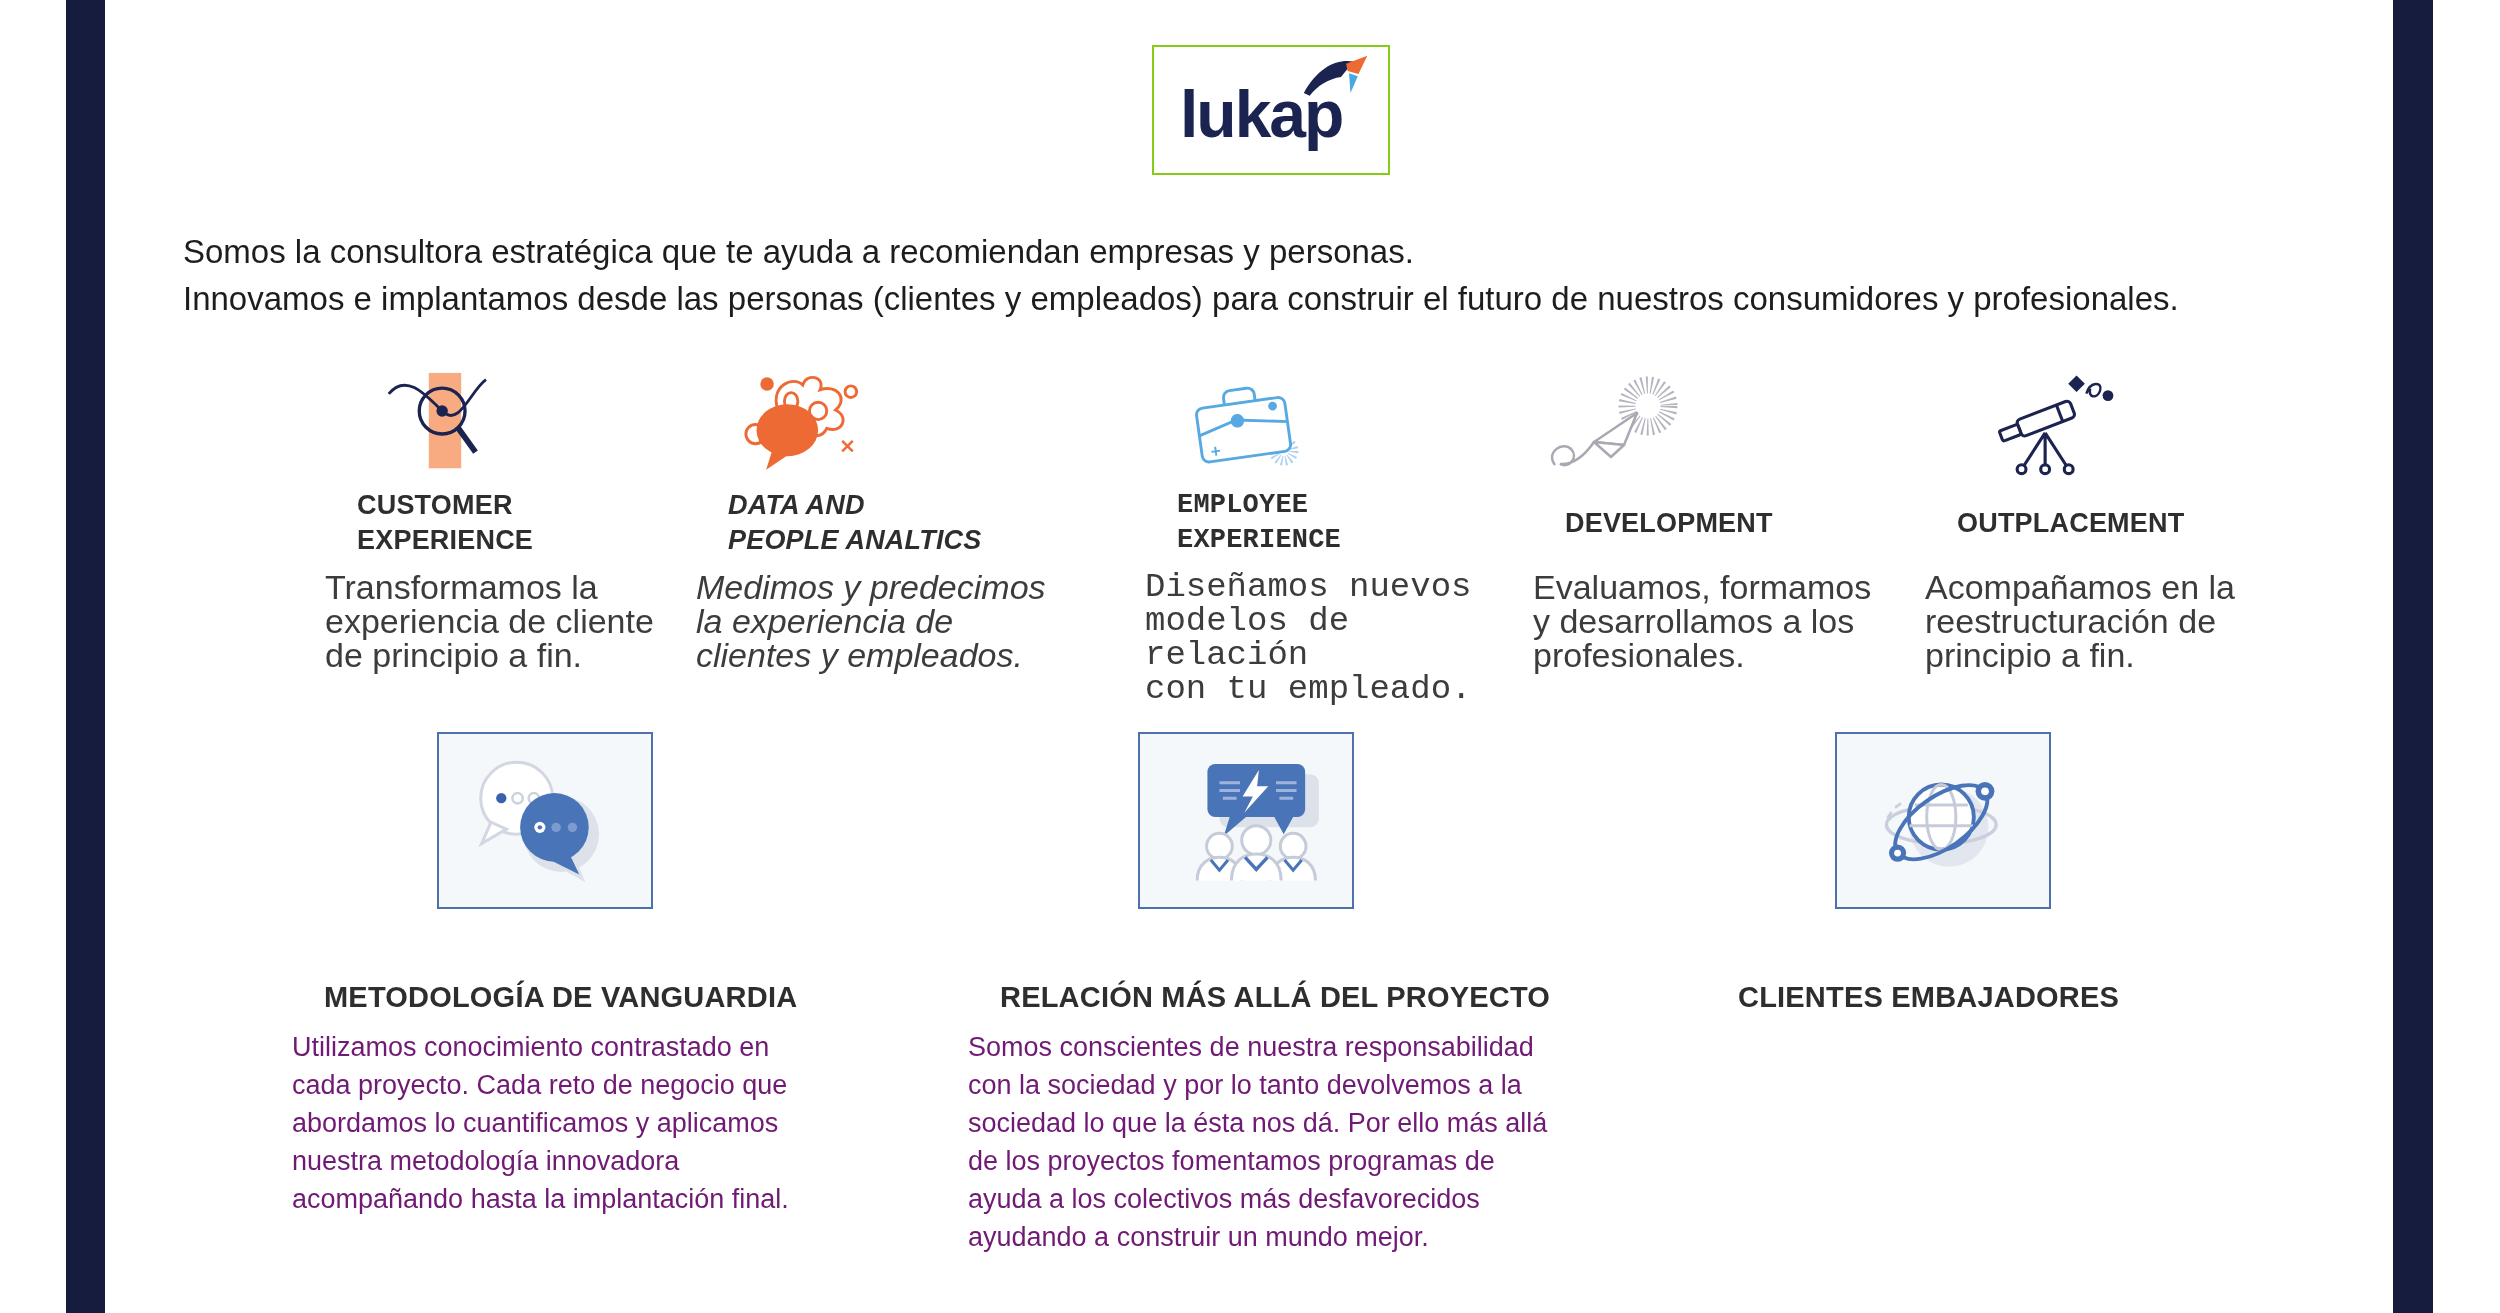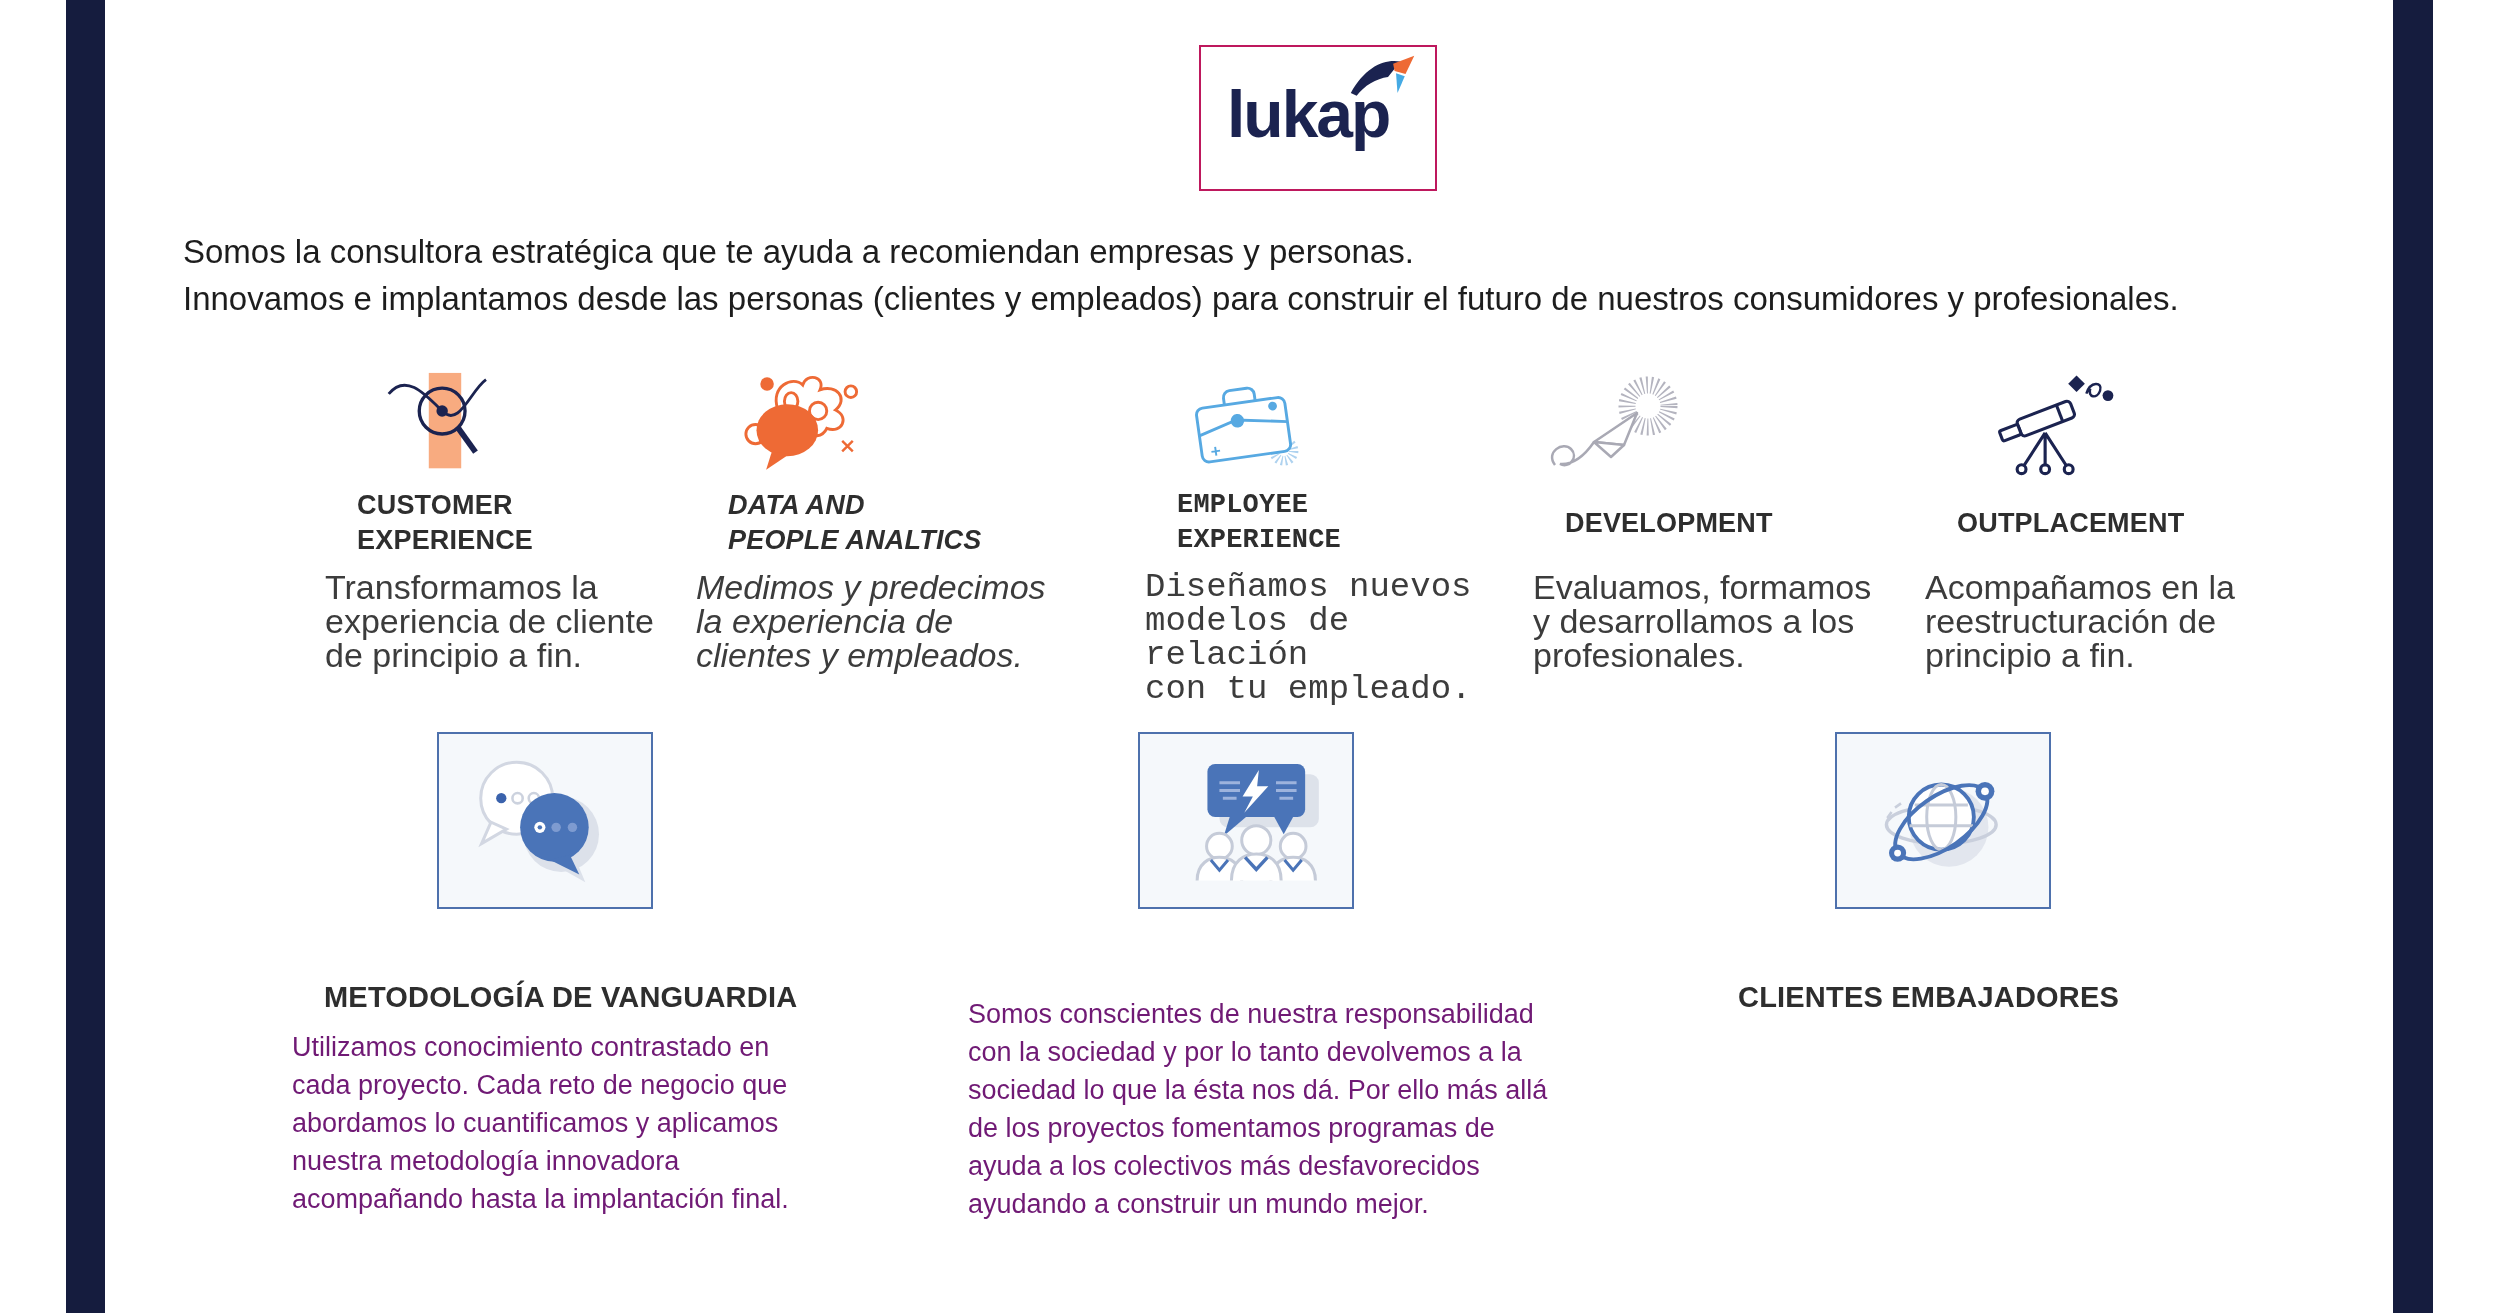--- a/index.html
+++ b/index.html
@@ -7,22 +7,22 @@
     width:2500px;height:1313px;position:relative;overflow:hidden;
     background:#ffffff;font-family:"Liberation Sans", sans-serif;
     -webkit-font-smoothing:antialiased;
   }
   .sidebar{position:absolute;top:0;height:1313px;background:#151c3e;}
   .sidebar.left{left:66px;width:39px;}
   .sidebar.right{left:2393px;width:40px;}
 
   
   .logo-box{
-    position:absolute;left:1199px;top:45px;width:238px;height:146px;
-    border:2px solid #be185d;background:#fff;box-sizing:border-box;
+    position:absolute;left:1152px;top:45px;width:238px;height:130px;
+    border:2px solid #84cc16;background:#fff;box-sizing:border-box;
   }
   .logo-text{
     position:absolute;left:26px;top:34px;
     font-size:66px;font-weight:700;letter-spacing:-2px;color:#1b2350;
     line-height:1;
   }
   .logo-flourish{position:absolute;right:16px;top:8px;}
 
   
   .tagline{
@@ -248,20 +248,21 @@
 <div class="hl s1">
   <div class="hl-title">METODOLOGÍA DE VANGUARDIA</div>
   <div class="hl-text">Utilizamos conocimiento contrastado en
 cada proyecto. Cada reto de negocio que
 abordamos lo cuantificamos y aplicamos
 nuestra metodología innovadora
 acompañando hasta la implantación final.</div>
 </div>
 
 <div class="hl s2">
+  <div class="hl-title">RELACIÓN MÁS ALLÁ DEL PROYECTO</div>
   <div class="hl-text">Somos conscientes de nuestra responsabilidad
 con la sociedad y por lo tanto devolvemos a la
 sociedad lo que la ésta nos dá. Por ello más allá
 de los proyectos fomentamos programas de
 ayuda a los colectivos más desfavorecidos
 ayudando a construir un mundo mejor.</div>
 </div>
 
 <div class="hl s3">
   <div class="hl-title">CLIENTES EMBAJADORES</div>

